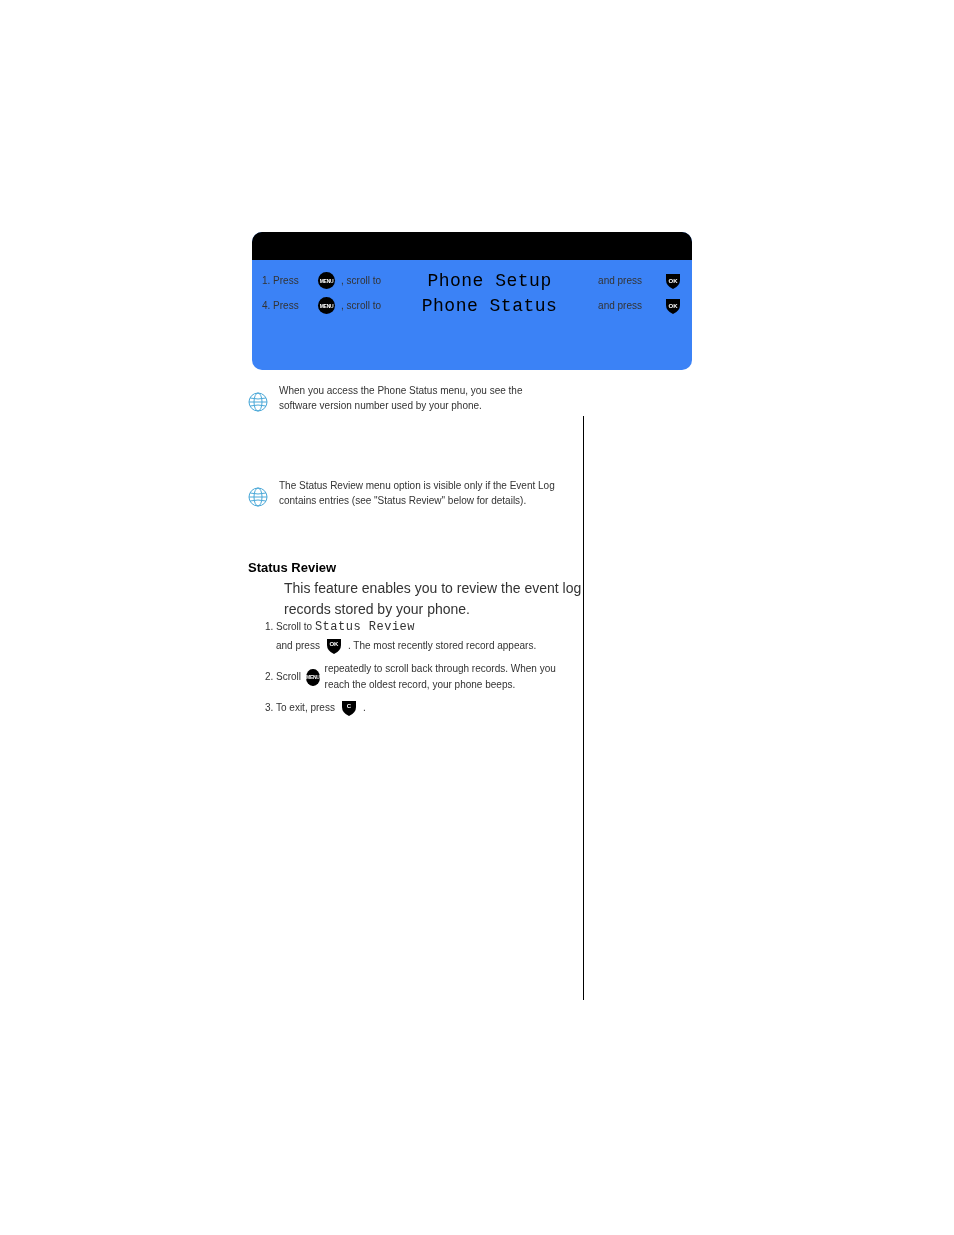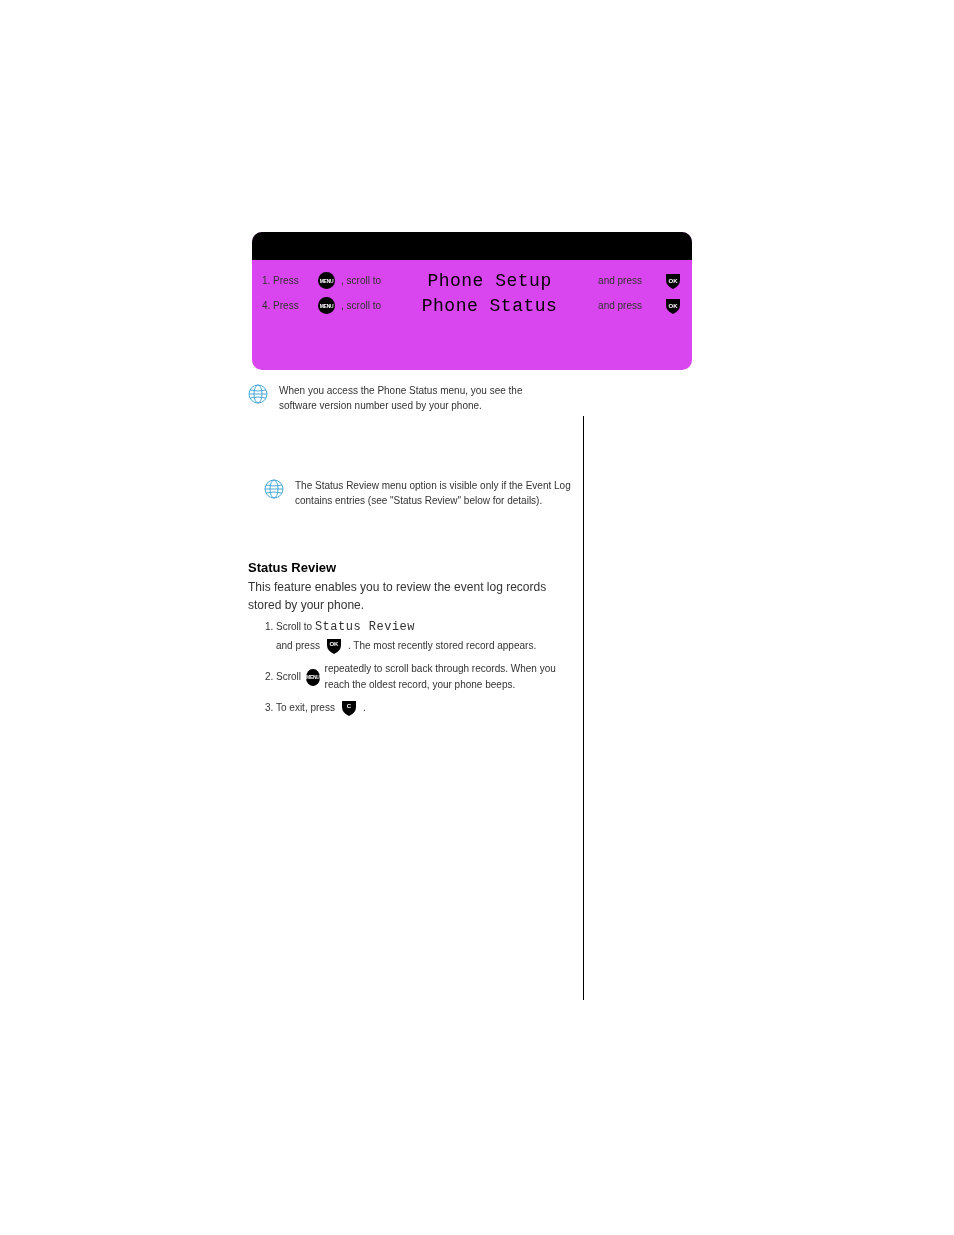--- a/index.html
+++ b/index.html
@@ -13,21 +13,21 @@
       background: #ffffff;
       font-family: Arial, Helvetica, sans-serif;
       position: relative;
     }
     .nav-box {
       position: absolute;
       left: 252px;
       top: 232px;
       width: 440px;
       height: 138px;
-      background: #d946ef;
+      background: #3b82f6;
       border-radius: 10px;
       overflow: hidden;
     }
     .nav-box-header {
       width: 100%;
       height: 28px;
       background: #000000;
     }
     .nav-row {
       display: flex;
@@ -86,49 +86,50 @@
       position: relative;
     }
     .icon-globe {
       width: 22px;
       height: 22px;
       display: inline-block;
     }
     .globe-row {
       position: absolute;
       display: flex;
-      align-items: flex-start;
+      align-items: flex-end;
       gap: 10px;
     }
     .globe-row-1 {
       left: 247px;
       top: 383px;
     }
     .globe-row-2 {
-      left: 263px;
+      left: 247px;
       top: 478px;
     }
     .globe-text {
       font-size: 10px;
       line-height: 1.5;
       color: #333;
       max-width: 280px;
     }
     .heading-section {
       position: absolute;
       left: 248px;
       top: 560px;
       font-size: 13px;
       font-weight: bold;
     }
     .body-text {
       position: absolute;
-      font-size: 12px;
+      font-size: 14px;
       line-height: 1.5;
       color: #333;
+      margin-left: 36px;
     }
     .bt-1 { left: 248px; top: 578px; width: 330px; }
     .vertical-divider {
       position: absolute;
       left: 583px;
       top: 416px;
       width: 1px;
       height: 584px;
       background: #000;
     }

